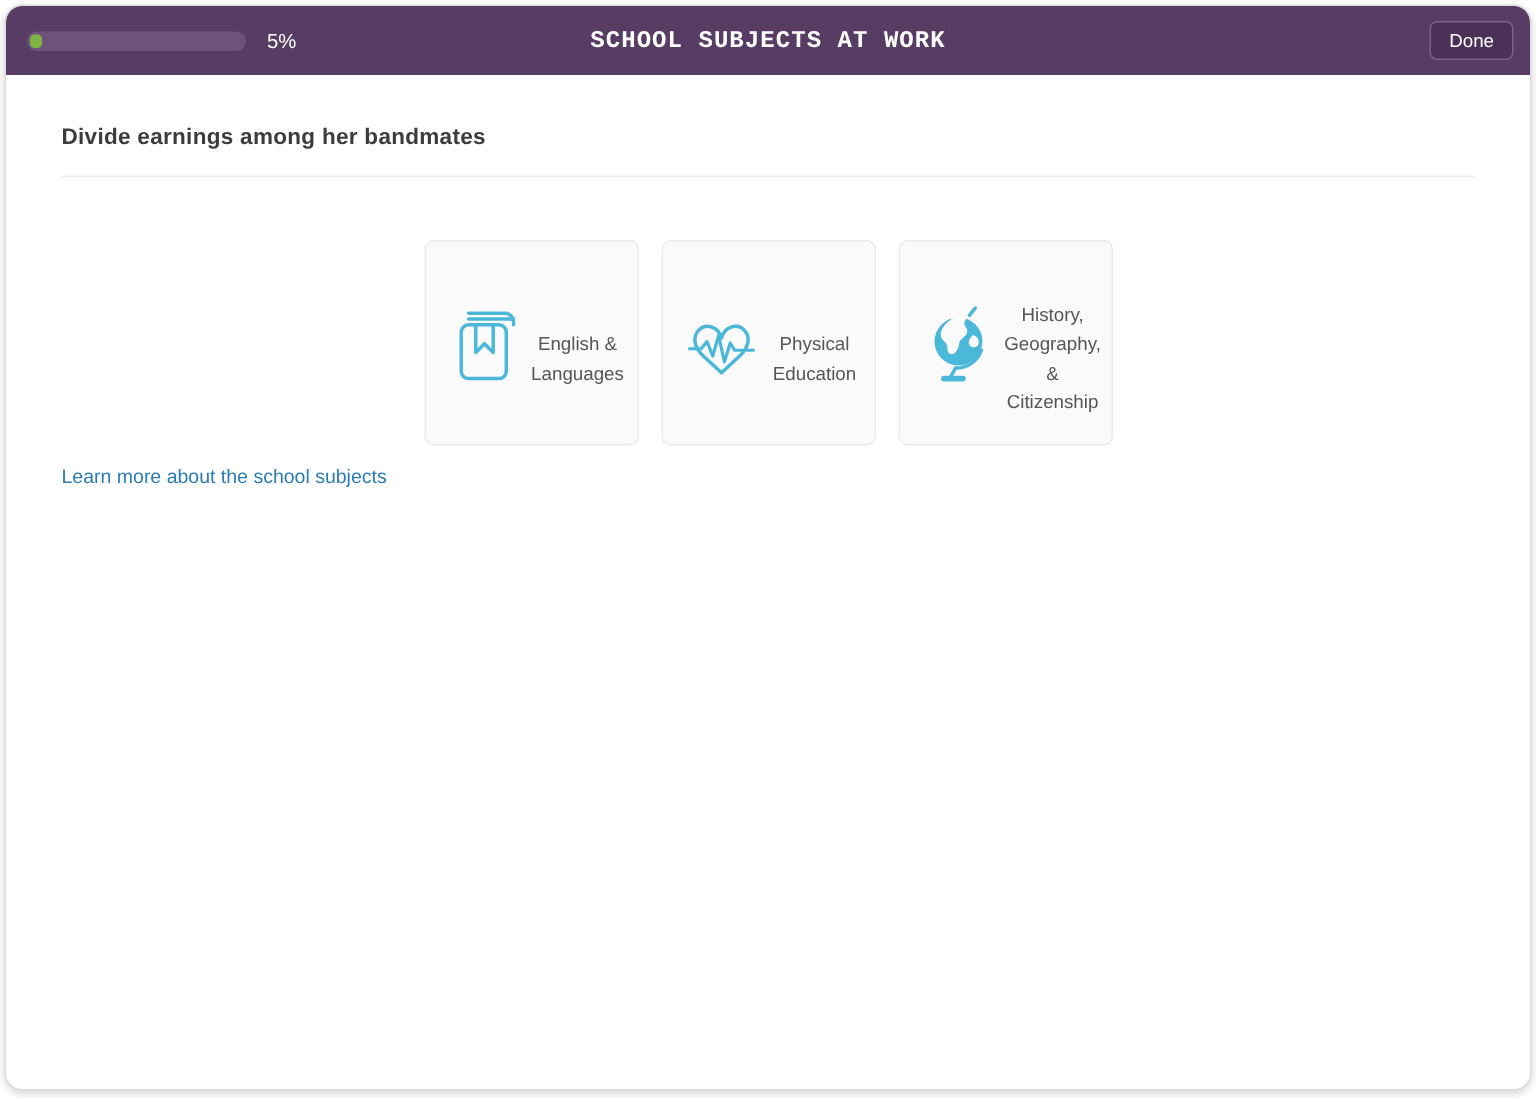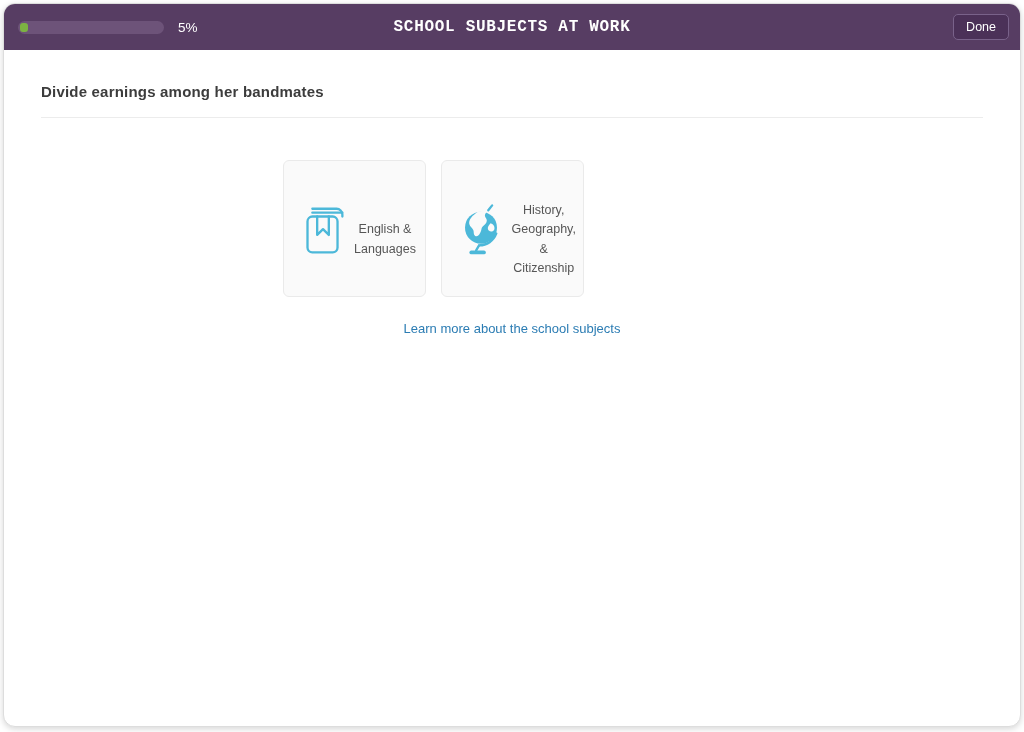--- a/index.html
+++ b/index.html
@@ -55,21 +55,21 @@
     padding:26px 8px 17px;display:flex;flex-direction:row;align-items:center;
     cursor:pointer;
   }
   .card .icon{display:block;line-height:0;}
   .card svg{width:62px;height:62px;stroke:var(--icon);fill:none;stroke-width:2.4;
     stroke-linecap:round;stroke-linejoin:round;}
   .card .label{
     margin-top:14px;font-size:12.5px;color:var(--label-gray);text-align:center;line-height:1.55;
   }
   .learn-more{
-    display:block;text-align:center;margin-top:24px;color:var(--link);
+    display:block;text-align:left;margin-top:13px;color:var(--link);
     font-size:13px;text-decoration:none;cursor:pointer;
   }
 </style>
 </head>
 <body>
 
 <div class="window">
 
   <div class="header">
     <div class="progress-track">
@@ -94,20 +94,29 @@
             <rect x="16" y="15" width="31" height="37" rx="5"></rect>
             <path d="M26 15 V34 L32 28 L38 34 V15"></path>
           </svg>
         </span>
         <span class="label">English &amp; Languages</span>
       </div>
 
 
 
 
+      <div class="card">
+        <span class="icon">
+          <svg viewBox="0 0 64 64">
+            <path d="M32 24 C30 16.5 21.5 13.5 16.5 18.5 C11.5 23.5 13.5 31 19.5 36.5 L32 48 L44.5 36.5 C50.5 31 52.5 23.5 47.5 18.5 C42.5 13.5 34 16.5 32 24 Z"></path>
+            <path d="M10 31.5 H18 L22 26.5 L26 36.5 L30 22.5 L34 40.5 L38 27.5 L41 32.5 H54" stroke-width="2.2"></path>
+          </svg>
+        </span>
+        <span class="label">Physical Education</span>
+      </div>
 
       <div class="card">
         <span class="icon">
           <svg viewBox="0 0 64 64">
             <circle cx="32" cy="26.5" r="16.5" fill="var(--icon)" stroke="none"></circle>
             <path d="M26 12 c-4 3 -7 7 -6 11 c0.8 3 3 3.2 4 6 c0.9 2 0 5 2 6 c3 1.4 5 -2 6 -5 c0.8 -2 0 -3 2 -5 c2 -2 4 -3 4 -6 c0 -2 -2 -3 -2 -5 c0 -2 2 -3 1 -4 c-3 -1.2 -8 -1 -11 2 z" fill="#fafafa" stroke="none"></path>
             <path d="M42 22 c3 1 4.6 3.8 3.6 6.6 c-0.9 2 -3.8 2.6 -5.6 0.8 c-1.8 -1.9 -0.9 -4.8 2 -7.4 z" fill="#fafafa" stroke="none"></path>
             <path d="M39.5 8.5 L43.5 3.5"></path>
             <path d="M47.8 32.5 A18.5 18.5 0 0 1 30 44.8"></path>
             <path d="M30 44.8 L27 50"></path>

